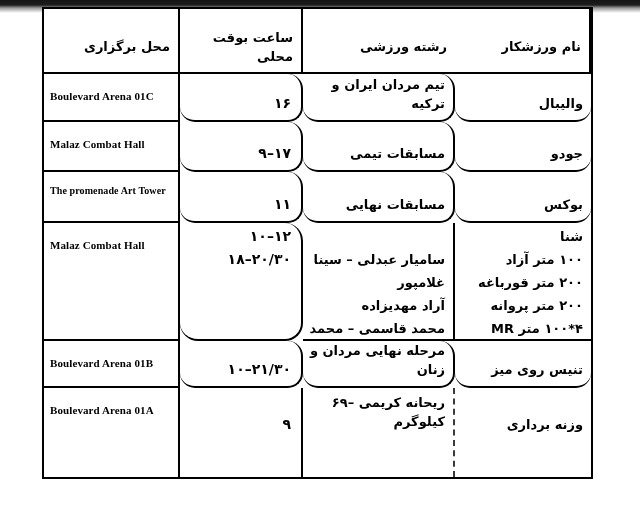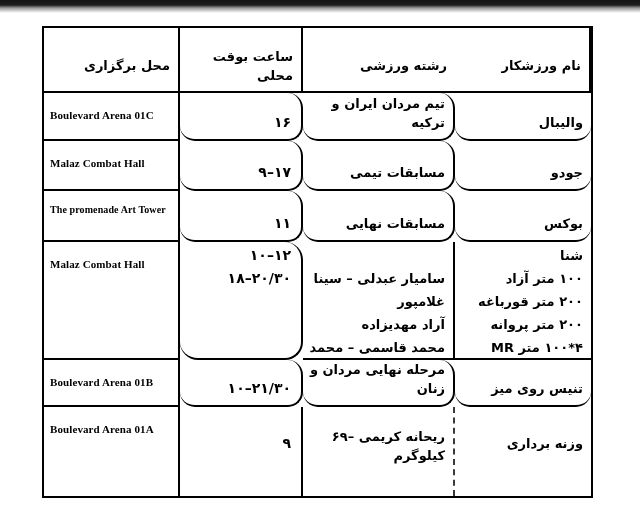--- a/index.html
+++ b/index.html
@@ -7,21 +7,21 @@
     width:640px;height:510px;position:relative;overflow:hidden;
     background:#ffffff;
     font-family:"DejaVu Sans","Liberation Sans",sans-serif;
     color:#000;
   }
   .topbar{
     position:absolute;left:0;top:0;width:640px;height:14px;
     background:linear-gradient(to bottom,#141414 0px,#1d1d1d 5px,#9a9a9a 8px,#ffffff 13px);
   }
   .sched{
-    position:absolute;left:42px;top:26px;width:551px;height:472px;
+    position:absolute;left:42px;top:7px;width:551px;height:472px;
     box-sizing:border-box;border:2px solid #000;background:#fff;
     display:grid;
     grid-template-columns:136px 123px 152px 136px;
     grid-template-rows:65px 48px 50px 51px 118px 47px auto;
   }
   .cell{
     box-sizing:border-box;
     border-right:2px solid #000;border-bottom:2px solid #000;
     display:flex;flex-direction:column;
     font-weight:bold;font-size:13px;line-height:19px;
@@ -43,21 +43,21 @@
     font-family:"Liberation Serif","DejaVu Serif","DejaVu Sans",serif;
     font-size:11px;padding:0 4px 0 6px;letter-spacing:.1px;
   }
   .venue.small{font-size:10px;}
   
   .hdr{justify-content:center;padding-top:12px;font-size:13px;}
   .vbot{justify-content:flex-end;padding-bottom:7px;border-radius:15px;}
   .vtop13{justify-content:flex-start;padding-top:13px;}
   .vtop9{justify-content:flex-start;padding-top:9px;}
   .vtop2{justify-content:flex-start;padding-top:2px;}
-  .vtop5{justify-content:flex-start;padding-top:20px;}
+  .vtop5{justify-content:flex-start;padding-top:5px;}
   .vtop25{justify-content:flex-start;padding-top:25px;}
   .vtop27{justify-content:flex-start;padding-top:27px;}
   .lh23{line-height:23px;}
   .lh22{line-height:22.5px;border-radius:18px;}
   .dashed-right{border-right:2px dashed #3a3a3a;}
 </style>
 </head>
 <body>
 
 <div class="topbar"></div>

